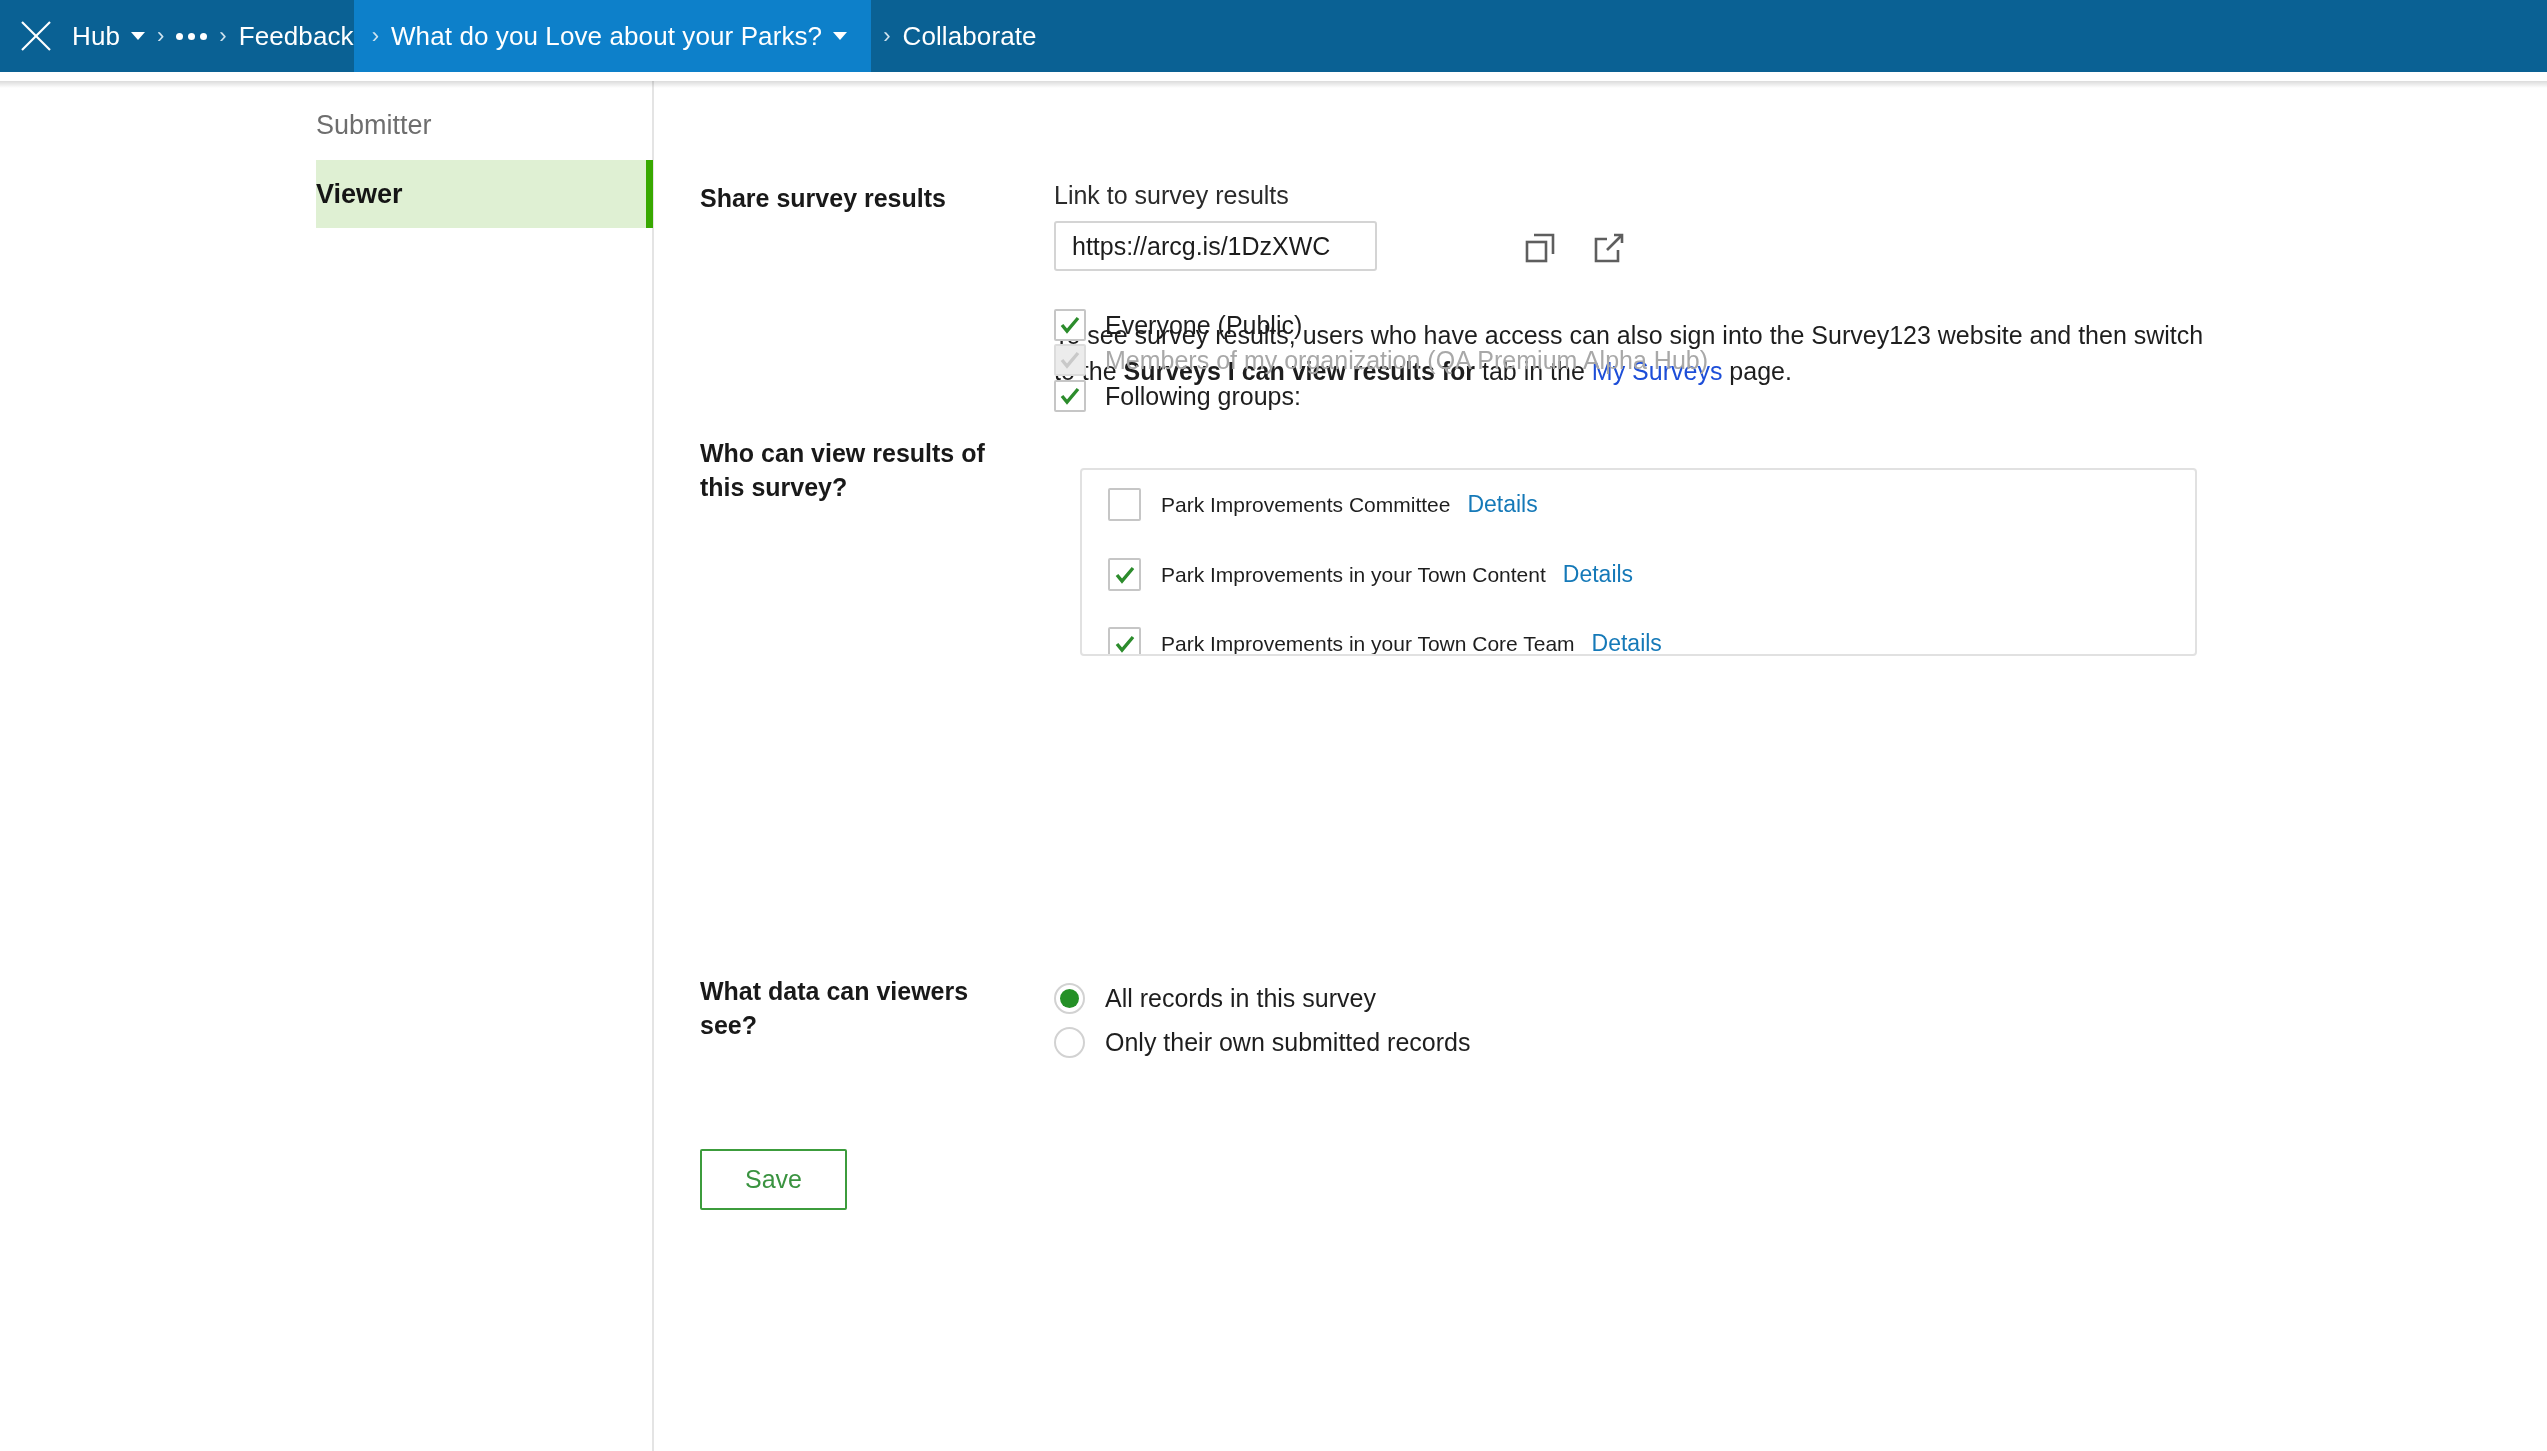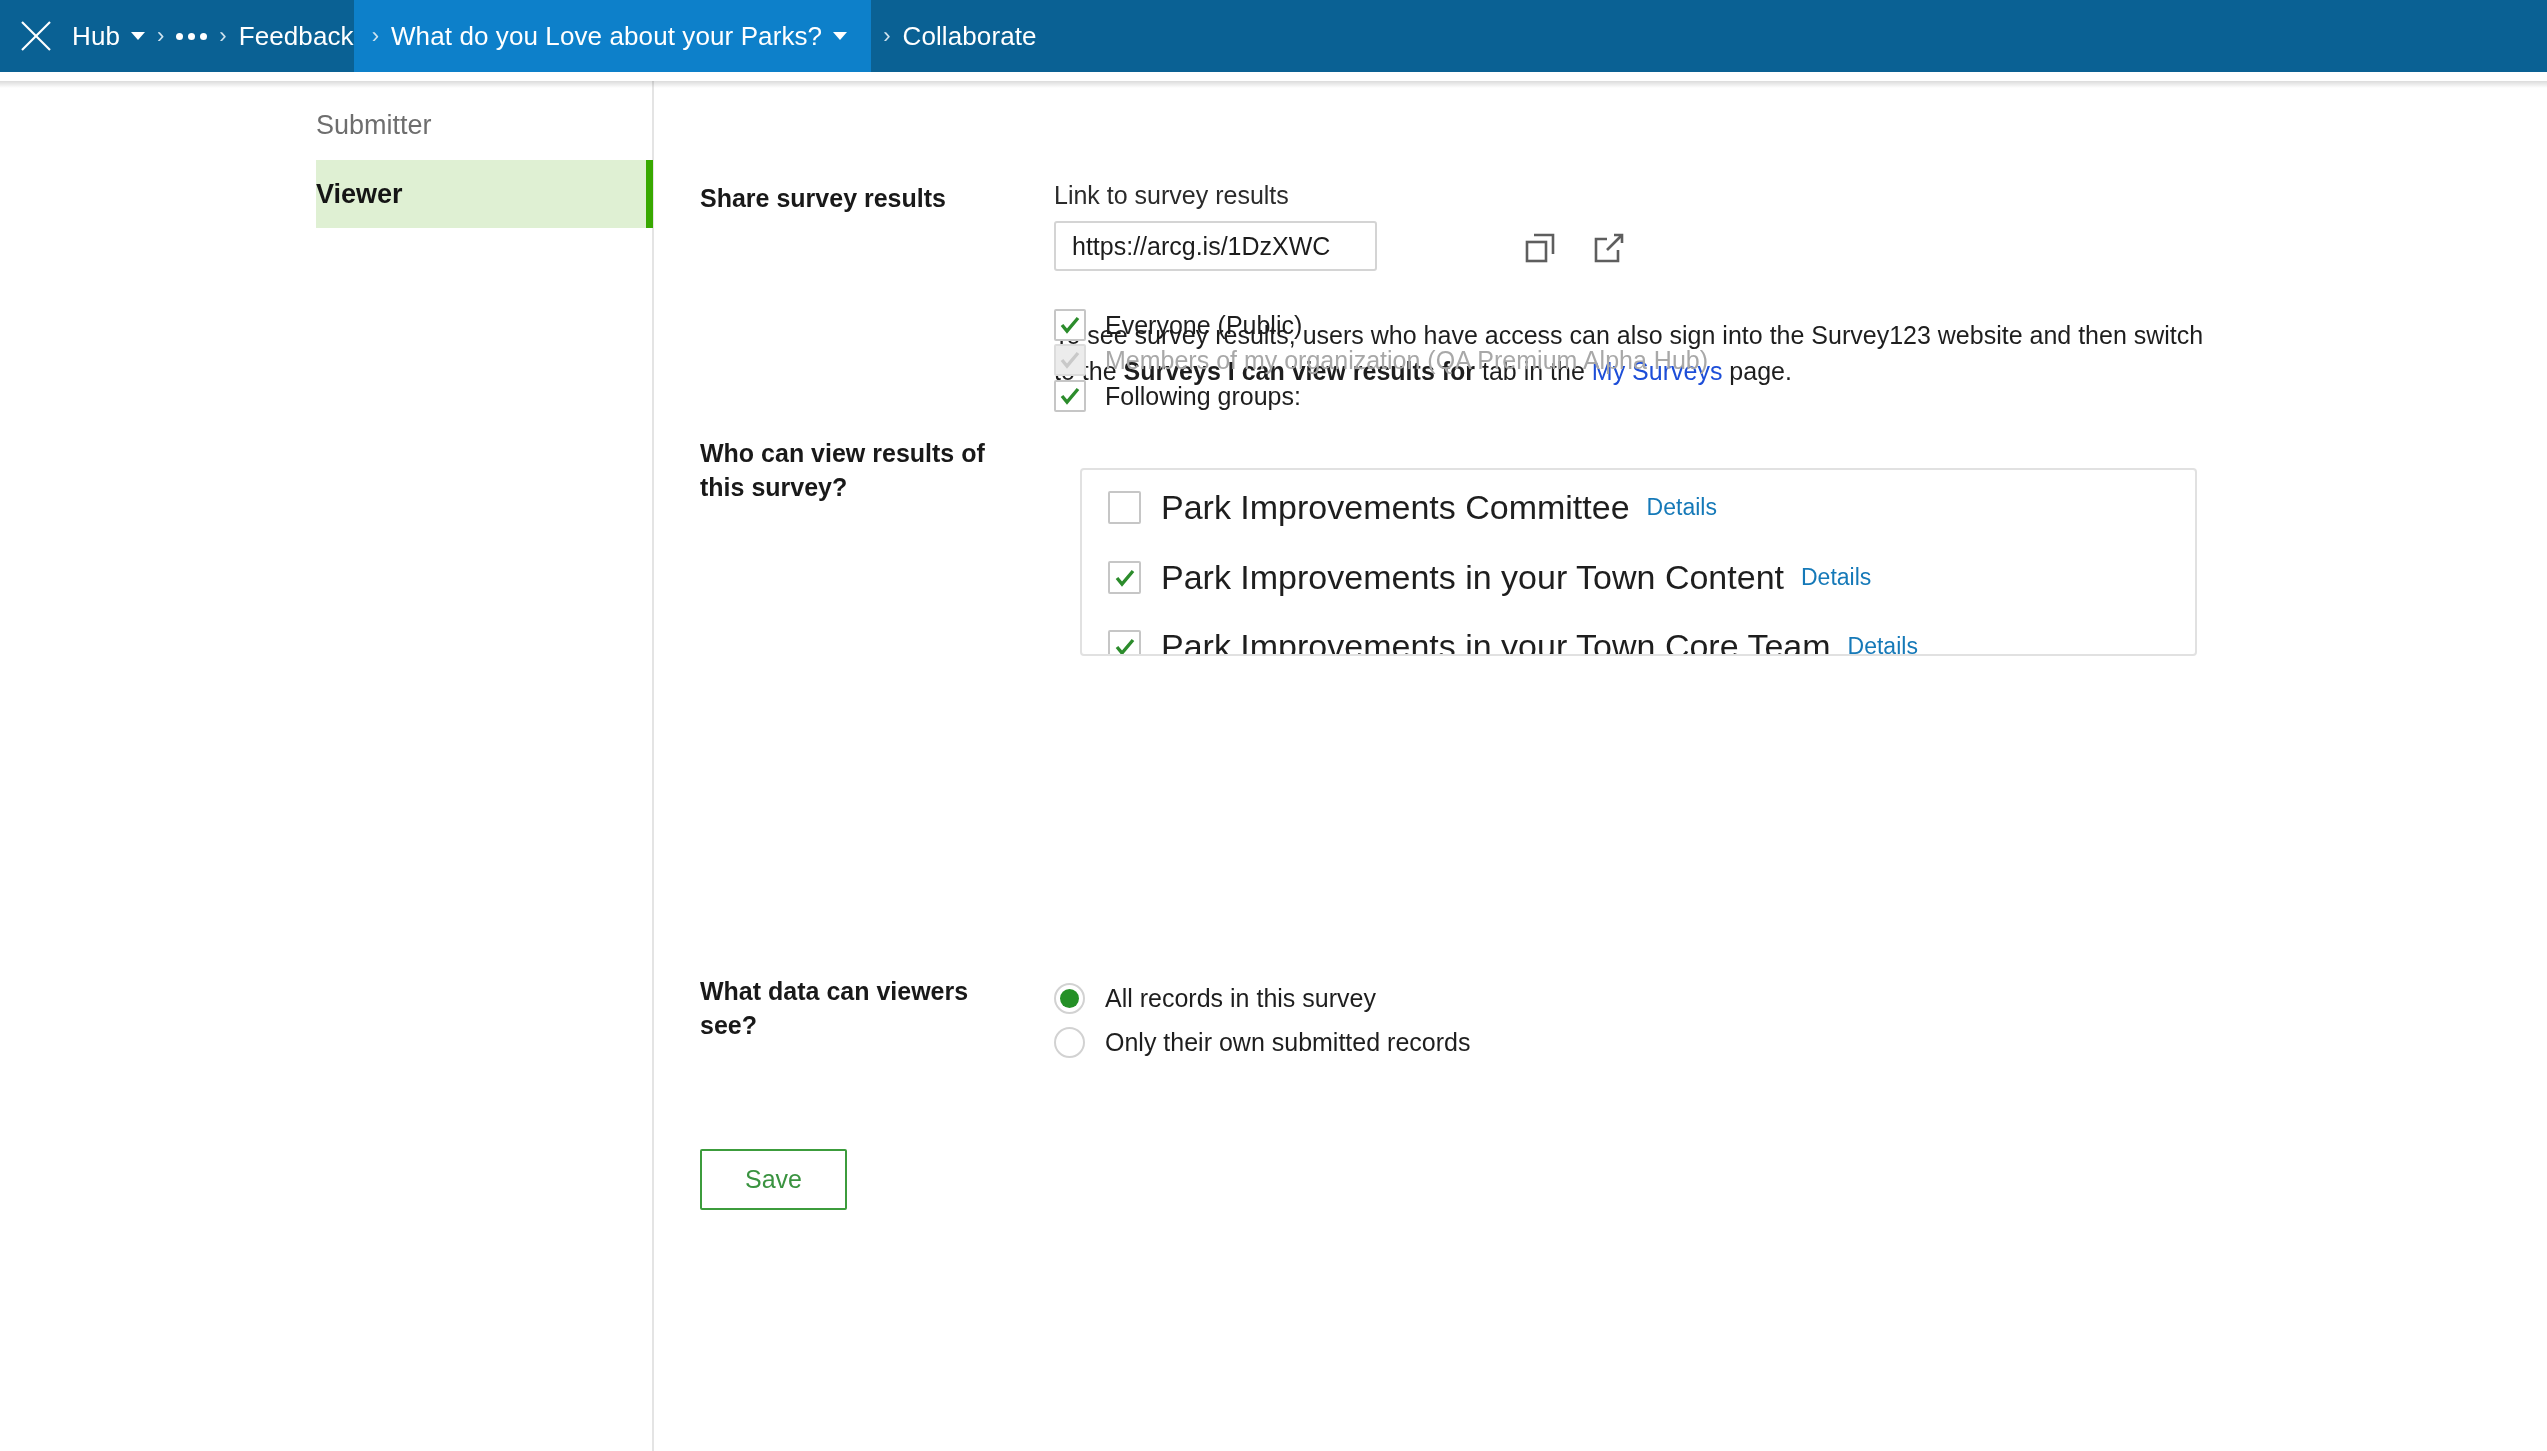--- a/index.html
+++ b/index.html
@@ -246,21 +246,21 @@
   }
   .group-row {
     position: absolute;
     left: 26px;
     display: flex;
     align-items: center;
     cursor: pointer;
   }
   .group-row .cbox { width: 33px; height: 33px; flex: 0 0 33px; }
   .group-name {
-    font-size: 34px;
+    font-size: 21px;
     color: #1e1e1e;
     margin-left: 20px;
     white-space: nowrap;
   }
   .details-link {
     font-size: 23px;
     color: #1579b8;
     margin-left: 17px;
     cursor: pointer;
     white-space: nowrap;

